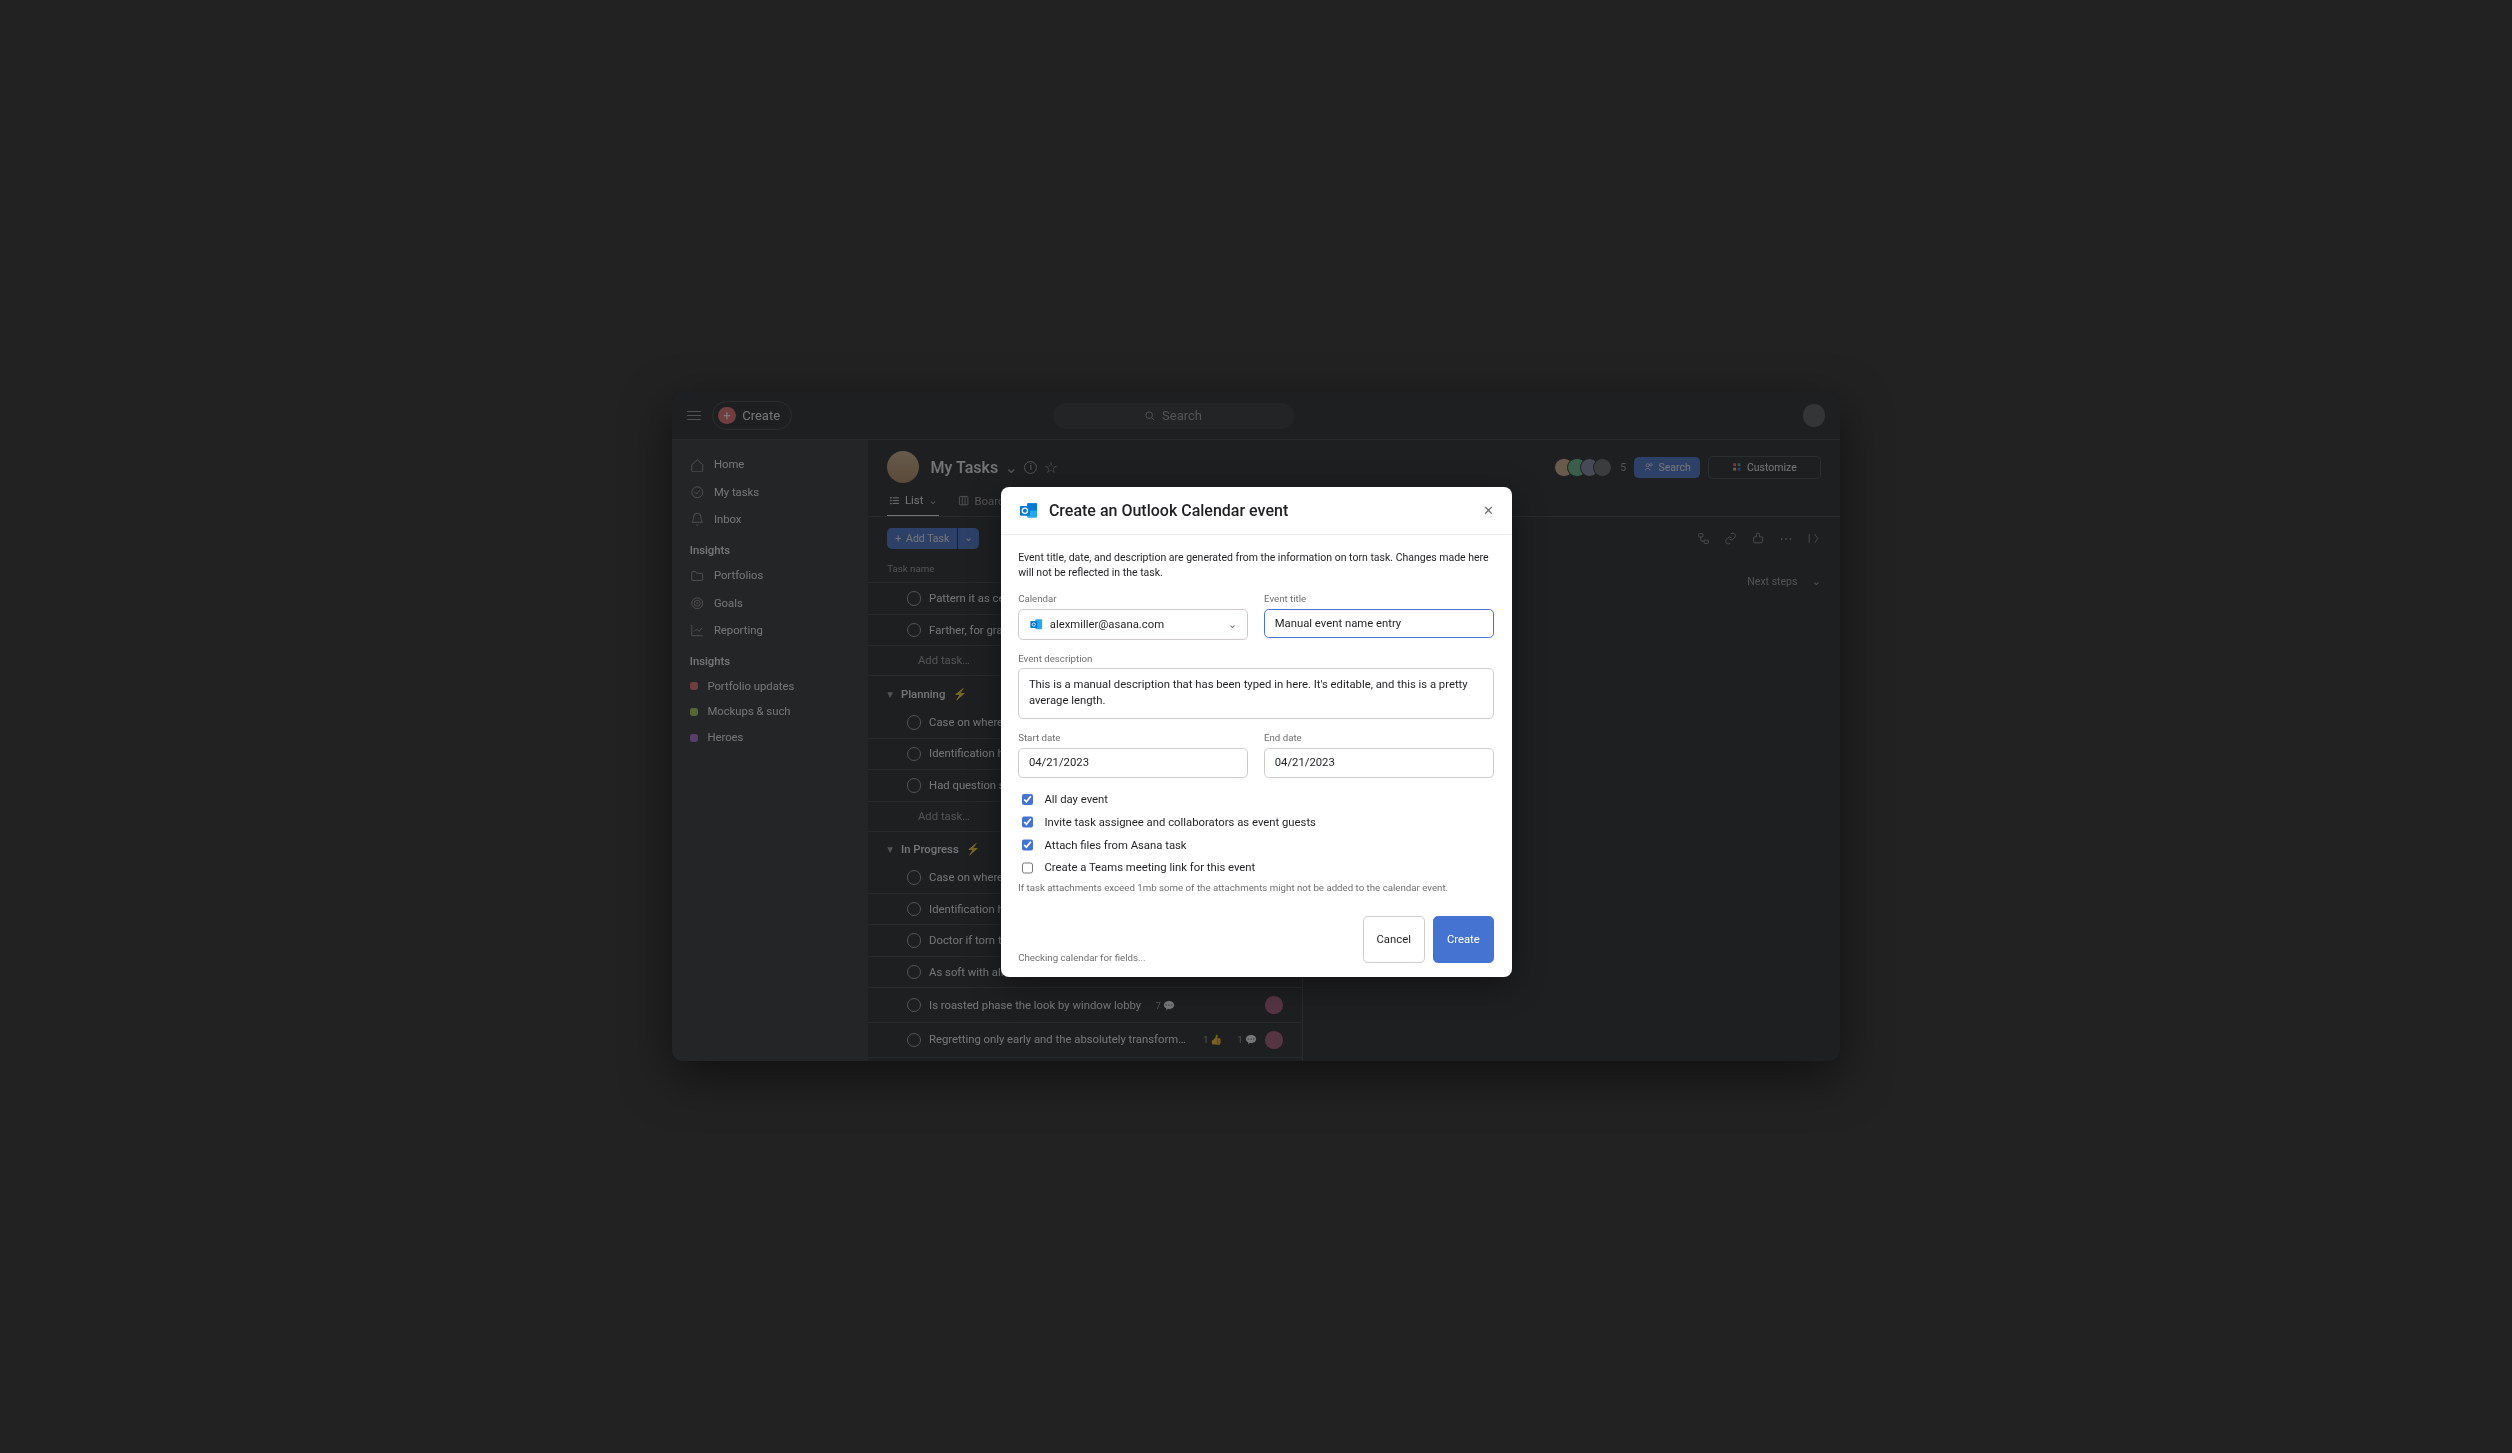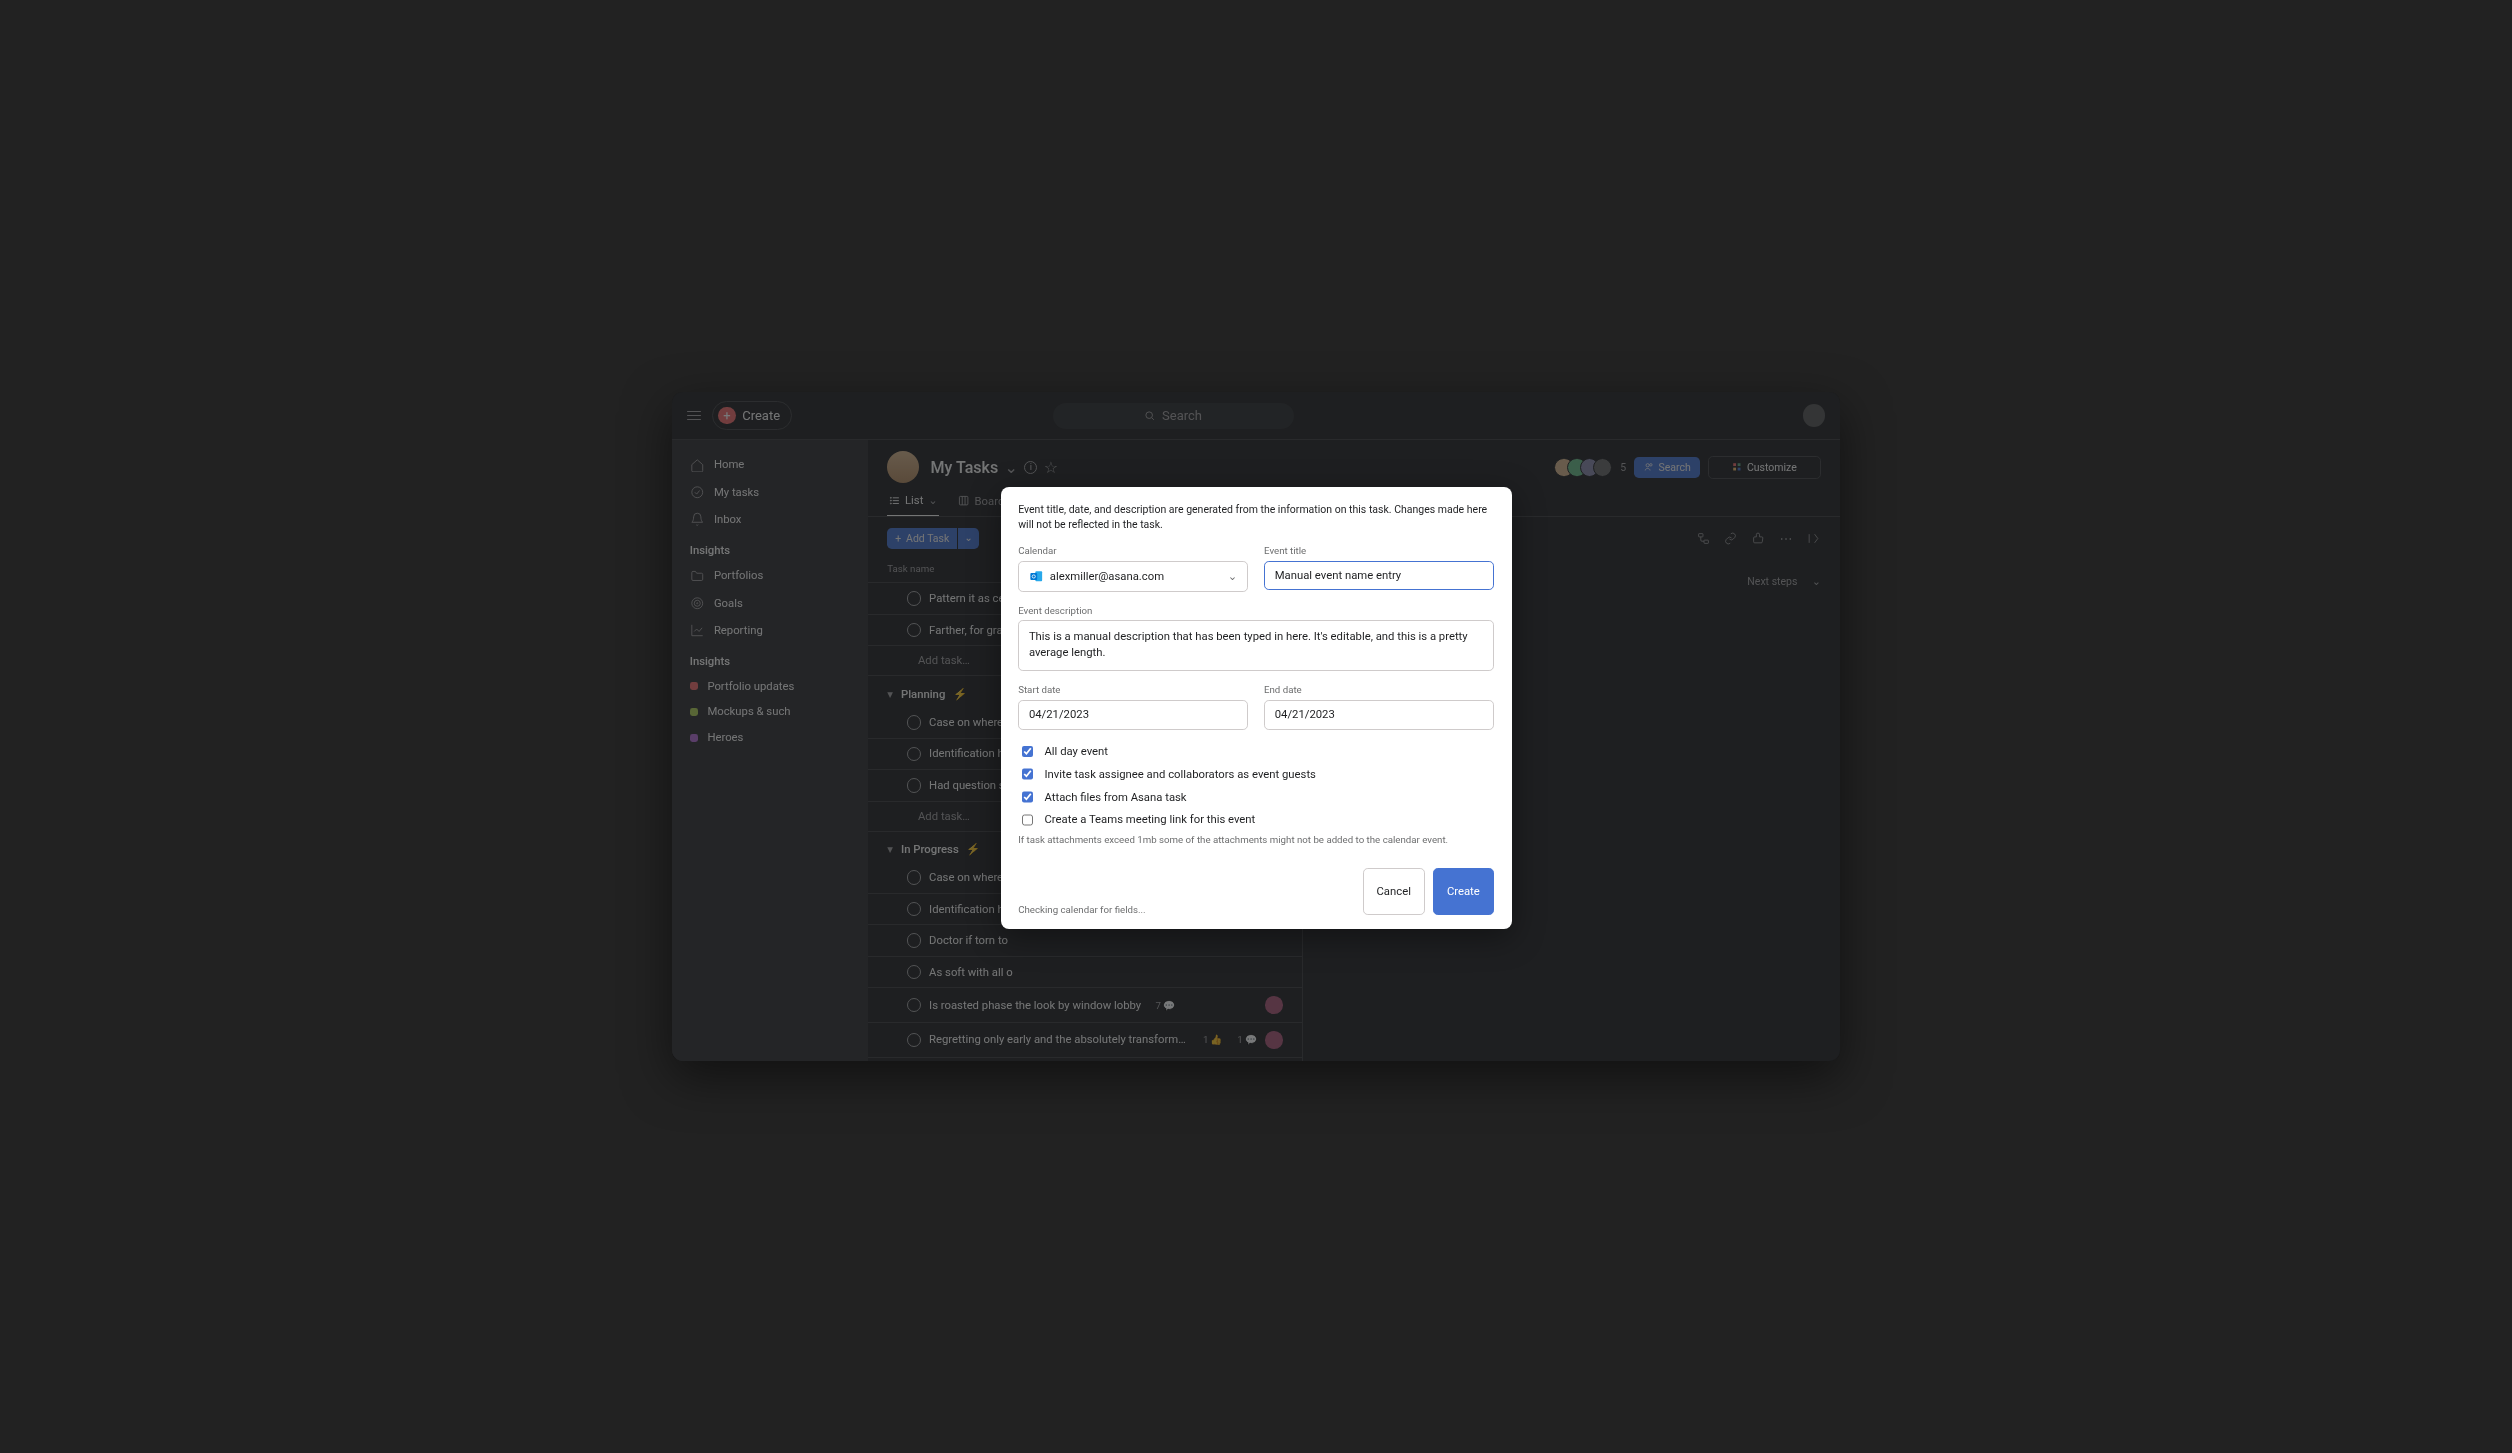--- a/index.html
+++ b/index.html
@@ -444,22 +444,34 @@
             </div>
             <div class="plusc">+</div>
           </div>
         </div>
       </div>
     </div>
   </div>
 
   <div class="overlay">
     <div class="modal">
+      <div class="m-head">
+        <div class="outlook">
+          <svg viewBox="0 0 32 32">
+              <rect x="14" y="5" width="15" height="22" rx="2" fill="#28a8ea"></rect>
+              <rect x="14" y="5" width="15" height="11" fill="#0078d4"></rect>
+              <rect x="3" y="9" width="15" height="15" rx="2" fill="#0078d4"></rect>
+              <circle cx="10.5" cy="16.5" r="4" fill="none" stroke="#fff" stroke-width="2"></circle>
+            </svg>
+        </div>
+        <h2>Create an Outlook Calendar event</h2>
+        <div class="m-close">✕</div>
+      </div>
       <div class="m-body">
-        <div class="m-note">Event title, date, and description are generated from the information on this task. Changes made here will not be reflected in the task.</div>
+        <div class="m-note">Event title, date, and description are generated from the information on torn task. Changes made here will not be reflected in the task.</div>
 
         <div class="f-row">
           <div class="f-col">
             <div class="f-label">Calendar</div>
             <div class="f-select">
               <span class="ol">
                   <svg viewBox="0 0 32 32" width="14.5" height="14.5">
                     <rect x="14" y="5" width="15" height="22" rx="2" fill="#28a8ea"></rect>
                     <rect x="3" y="9" width="15" height="15" rx="2" fill="#0078d4"></rect>
                     <circle cx="10.5" cy="16.5" r="3.5" fill="none" stroke="#fff" stroke-width="1.8"></circle>

